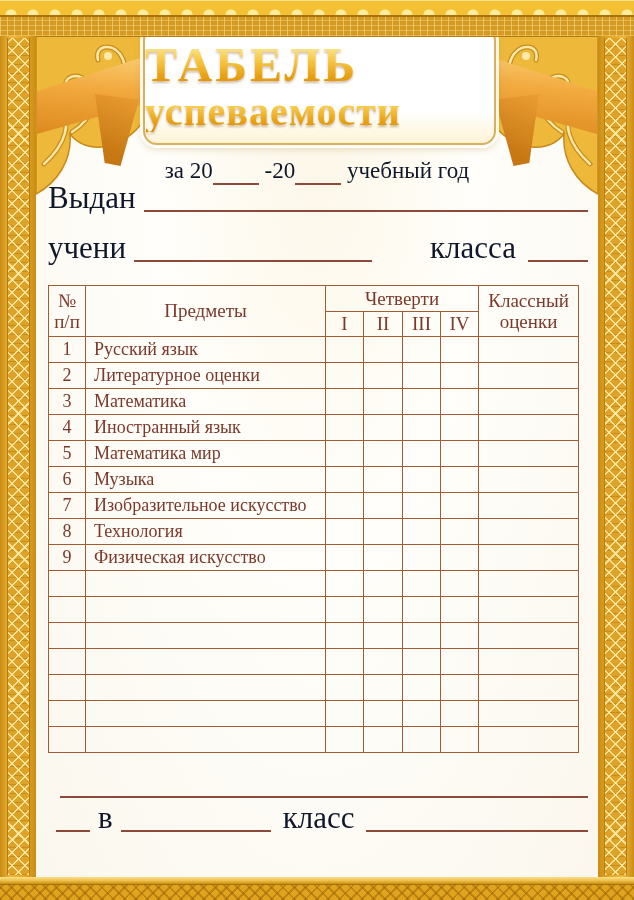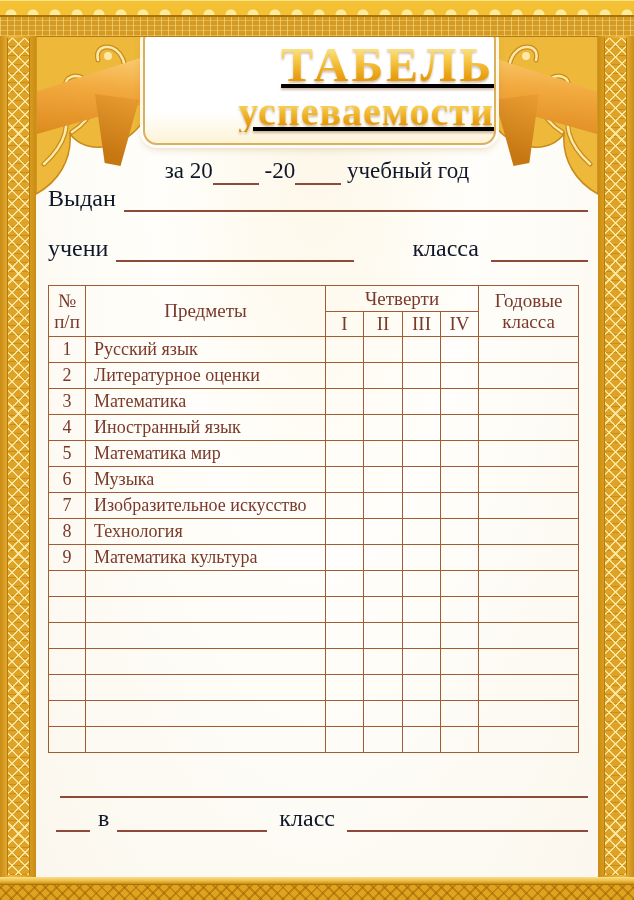--- a/index.html
+++ b/index.html
@@ -77,35 +77,35 @@
     background:linear-gradient(200deg,#eb9e33 0%,#c67712 80%);
   }
   .ribbon.left-side .fold{left:58px;top:42px;clip-path:polygon(0 0,100% 8%,58% 100%,22% 96%);}
   .ribbon.right-side .fold{left:20px;top:42px;clip-path:polygon(0 8%,100% 0,78% 96%,42% 100%);}
   
   .title-box{
     position:absolute;left:143px;top:27px;width:349px;height:114px;z-index:4;
     background:linear-gradient(180deg,#ffffff 72%,#fdf3d6 100%);
     border:2px solid #d9b05c;border-radius:14px;
     box-shadow:0 0 0 3px rgba(255,255,255,.9),0 3px 8px rgba(150,100,10,.3);
-    display:flex;flex-direction:column;align-items:flex-end;justify-content:center;text-decoration:underline;
+    display:flex;flex-direction:column;align-items:flex-start;justify-content:center;
   }
   .gold-text{
     font-weight:bold;
     background:linear-gradient(180deg,#fdeda0 5%,#f7c843 40%,#e9a212 72%,#d88a00 100%);
     -webkit-background-clip:text;background-clip:text;color:transparent;
     filter:drop-shadow(0 2px 1px rgba(120,60,0,.35));
   }
   .title-line1{font-size:48px;letter-spacing:3px;line-height:1;}
   .title-line2{font-size:40px;letter-spacing:1px;line-height:1;margin-top:3px;}
   
   .maroon{color:#0f172a;}
   .subtitle{position:absolute;top:157px;left:0;right:0;z-index:4;text-align:center;font-size:23px;line-height:28px;}
   .blank{display:inline-block;border-bottom:2px solid #8e4a38;height:22px;vertical-align:bottom;}
-  .field-row{position:absolute;left:48px;right:46px;z-index:4;display:flex;align-items:flex-end;font-size:24px;line-height:28px;white-space:nowrap;}
+  .field-row{position:absolute;left:48px;right:46px;z-index:4;display:flex;align-items:flex-end;font-size:31px;line-height:28px;white-space:nowrap;}
   .field-row .blank{height:26px;}
   .grow{flex:1;}
   #row-issued{top:184px;}
   #row-student{top:234px;}
   #row-teacher{top:770px;}
   #row-transfer{top:804px;}
   .ml8{margin-left:8px;} .ml12{margin-left:12px;}
   .spacer58{width:58px;} 
   .w34{width:34px;} .w150{width:150px;} .w238{width:238px;}
   
@@ -222,21 +222,21 @@
       <col style="width:100px">
   </colgroup>
   <thead>
     <tr class="r1">
       <th rowspan="2">
         <span>№</span><br>
         <span>п/п</span>
       </th>
       <th rowspan="2">Предметы</th>
       <th colspan="4">Четверти</th>
-      <th rowspan="2">Годовые класса</th>
+      <th rowspan="2">Классный оценки</th>
     </tr>
     <tr class="r2">
       <th>I</th>
       <th>II</th>
       <th>III</th>
       <th>IV</th>
     </tr>
   </thead>
   <tbody>
       <tr>
@@ -306,21 +306,21 @@
         <td class="num">8</td>
         <td class="subj">Технология</td>
         <td class="q"></td>
         <td class="q"></td>
         <td class="q"></td>
         <td class="q"></td>
         <td class="annual"></td>
       </tr>
       <tr>
         <td class="num">9</td>
-        <td class="subj">Математика культура</td>
+        <td class="subj">Физическая искусство</td>
         <td class="q"></td>
         <td class="q"></td>
         <td class="q"></td>
         <td class="q"></td>
         <td class="annual"></td>
       </tr>
       <tr>
         <td class="num"></td>
         <td class="subj"></td>
         <td class="q"></td>

